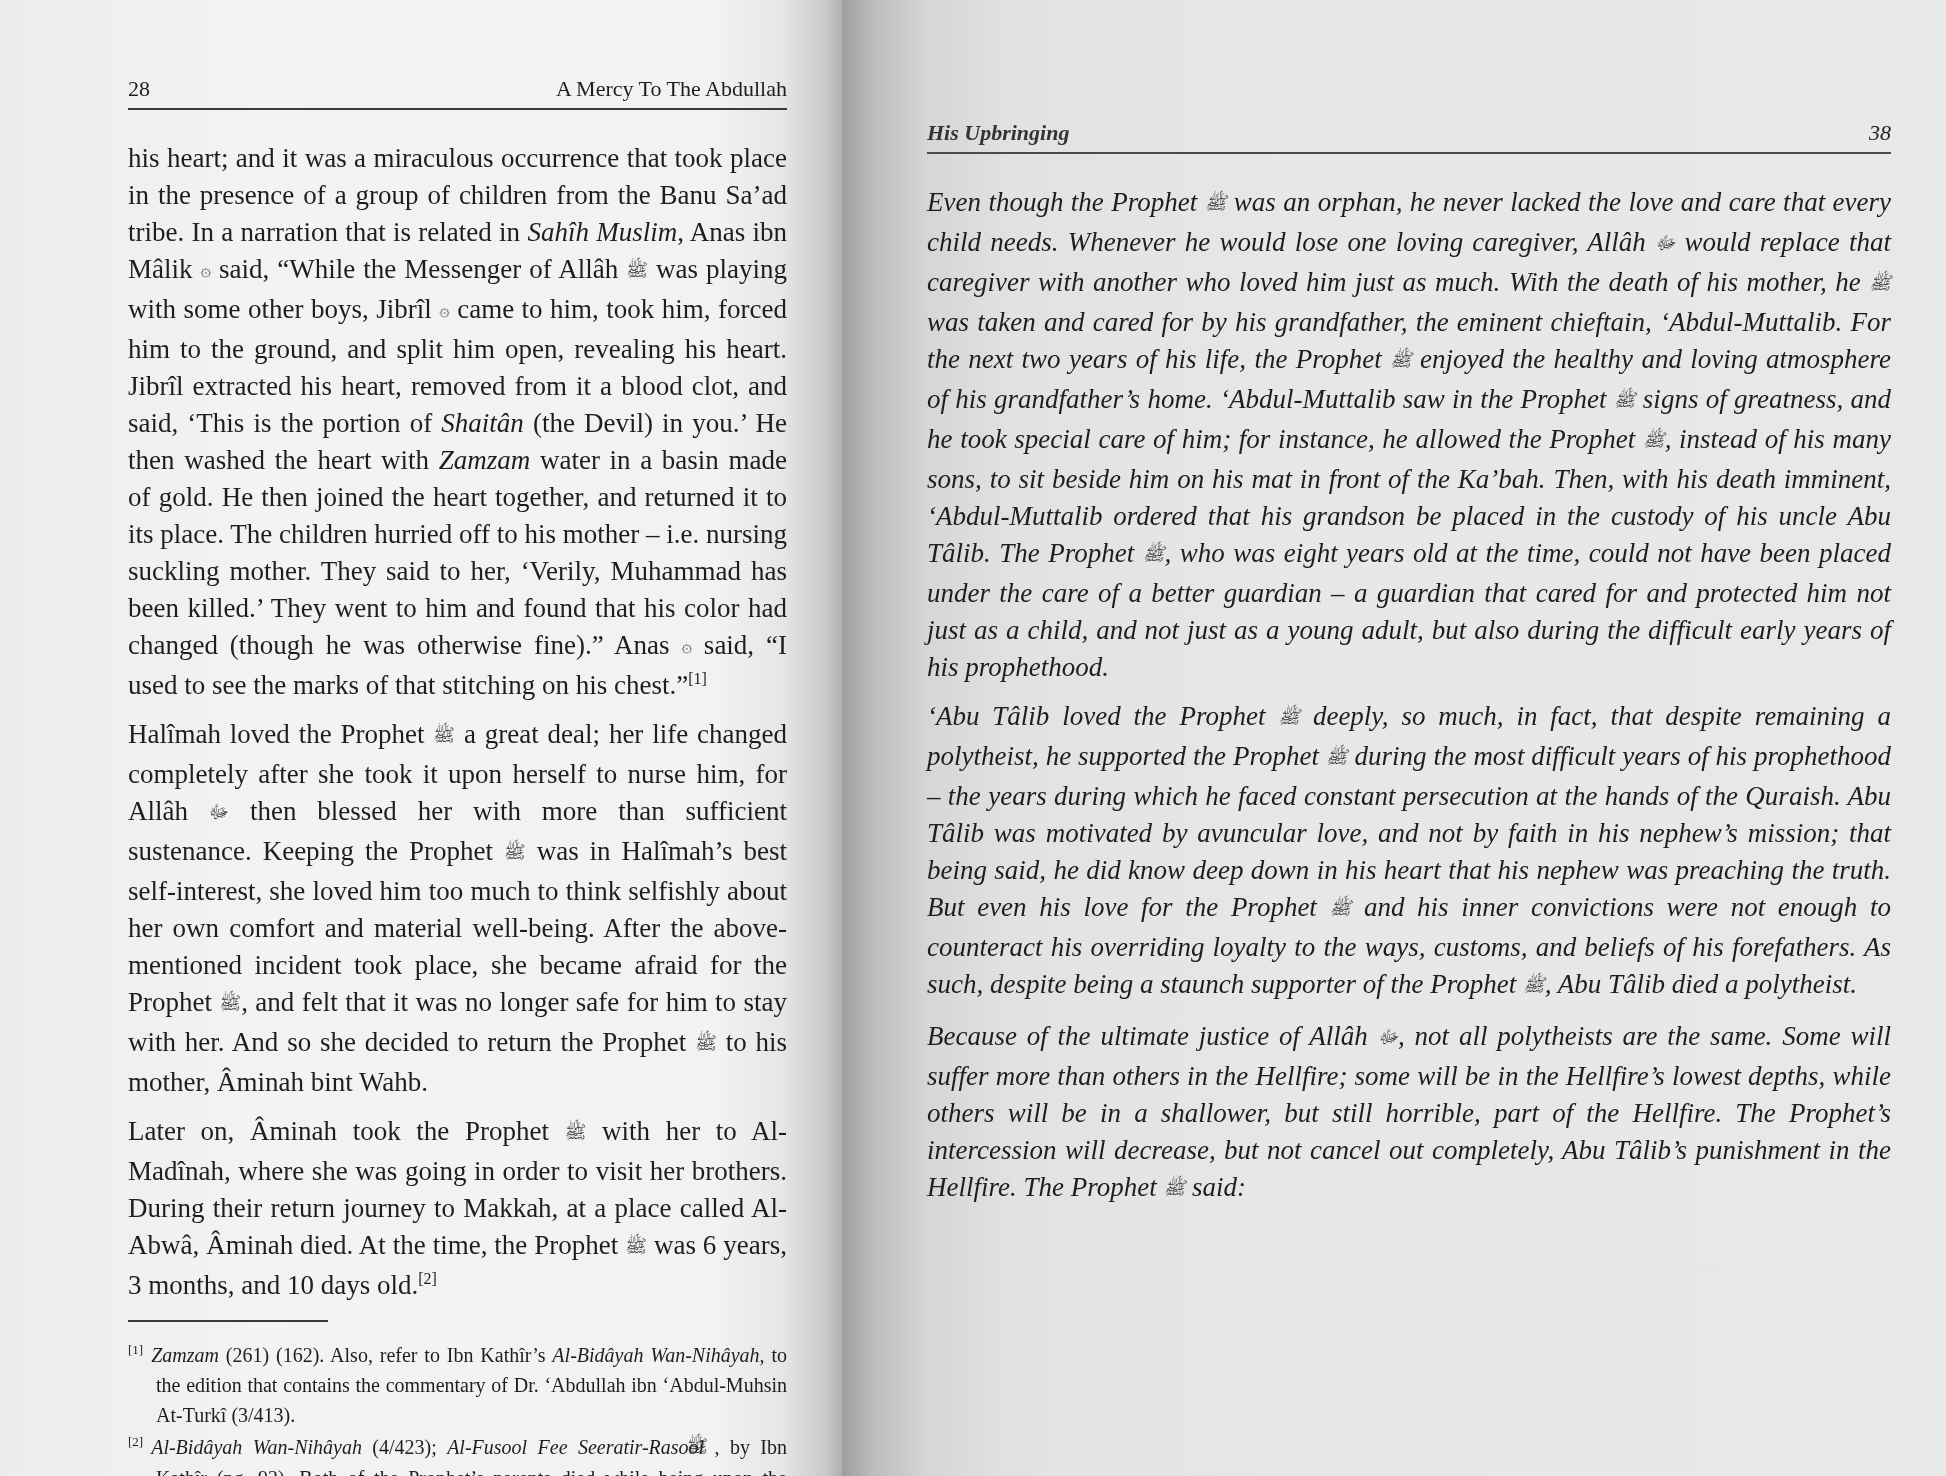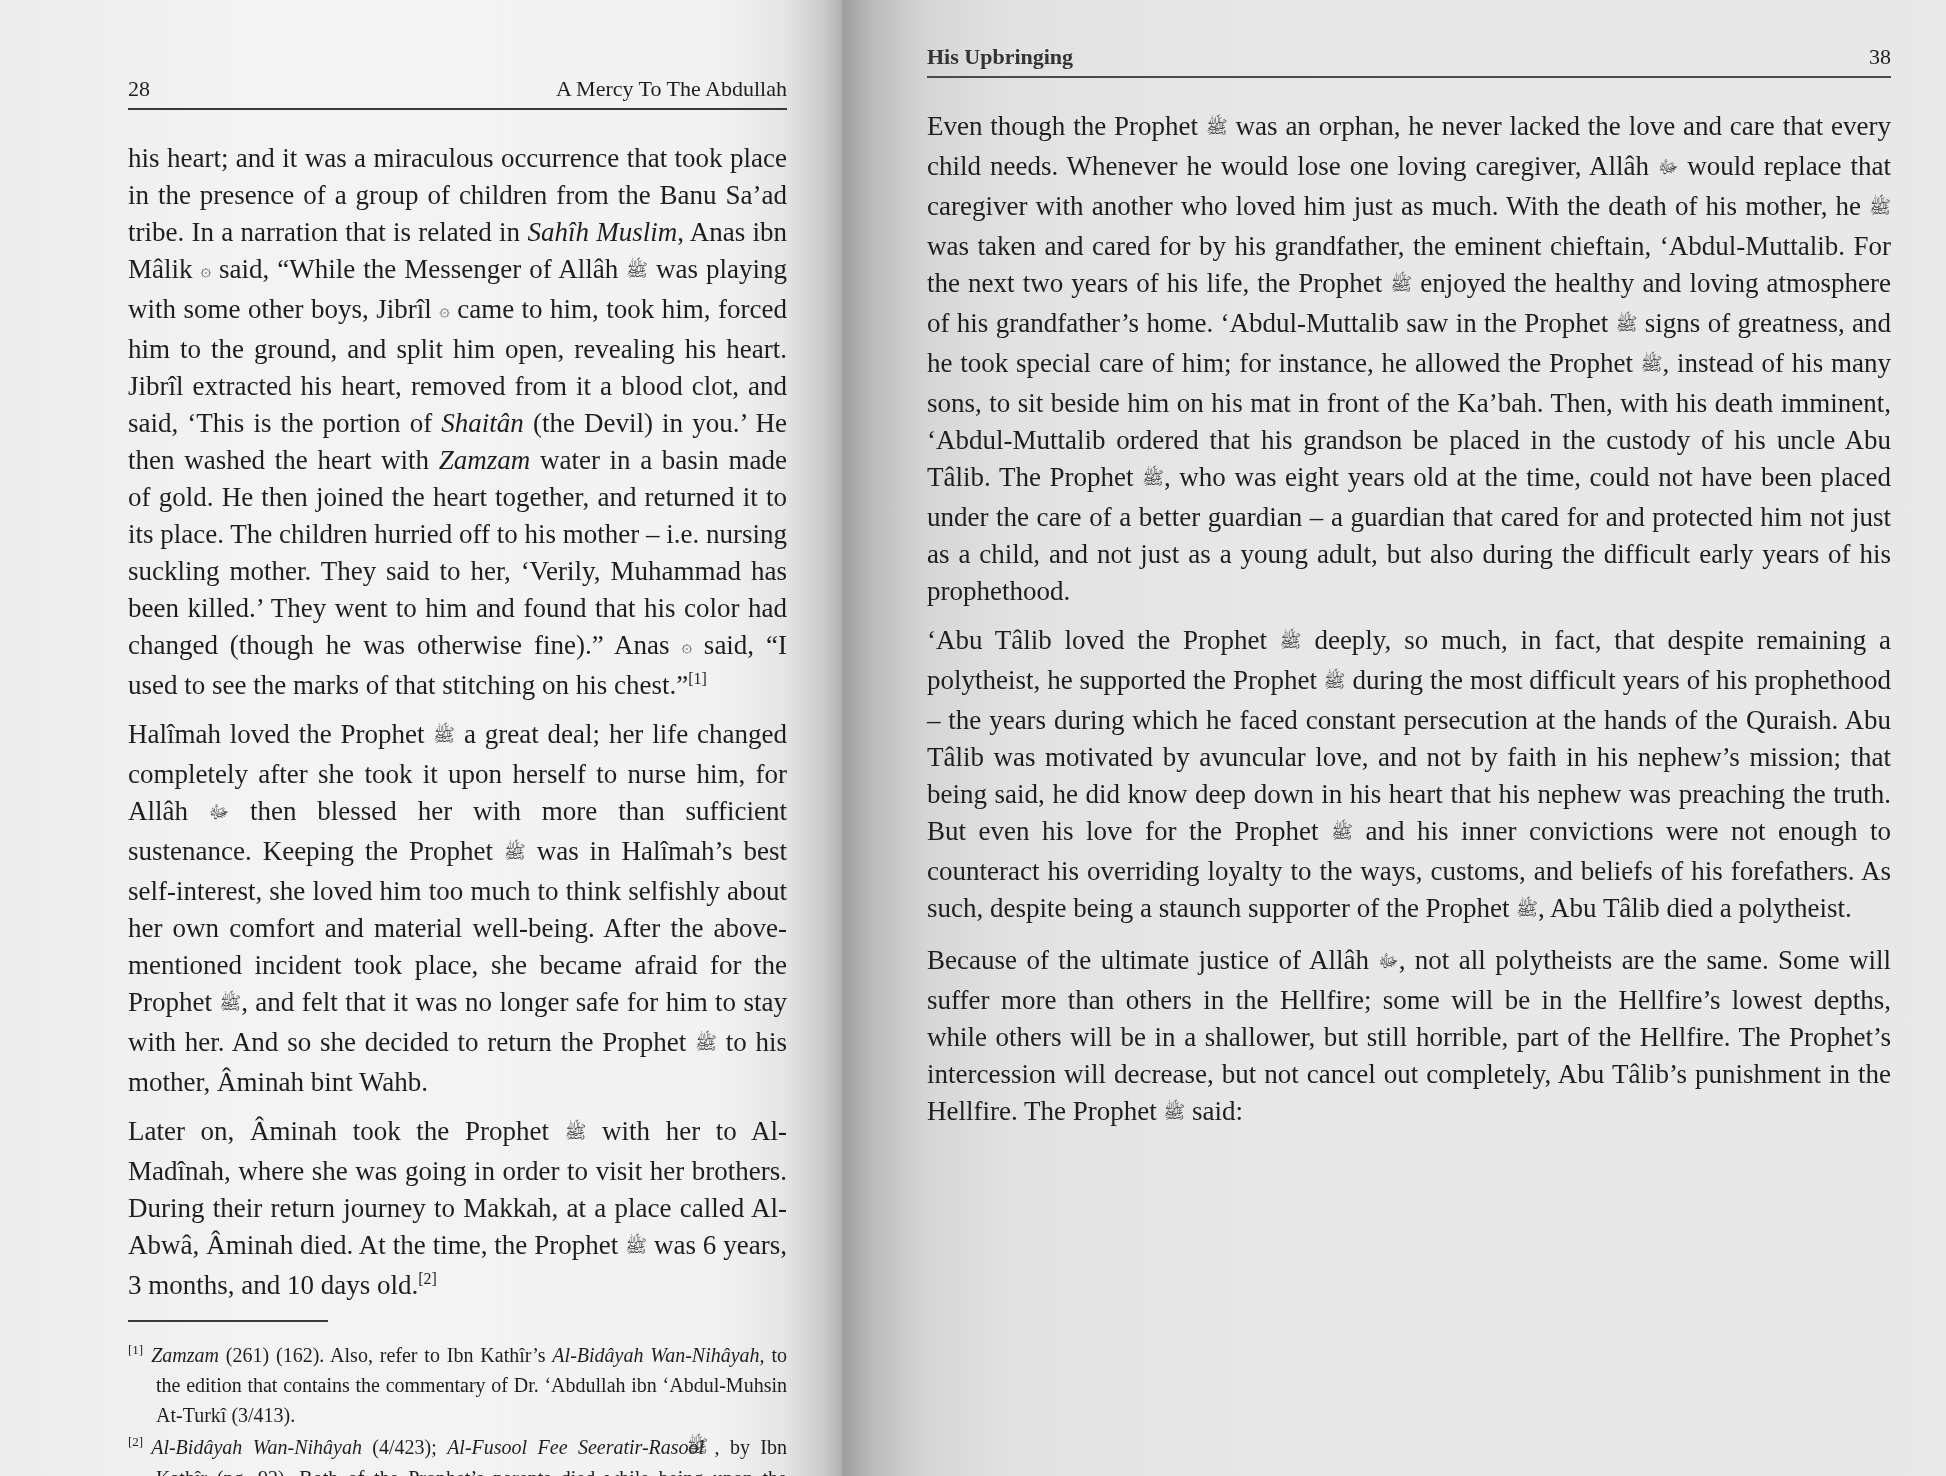--- a/index.html
+++ b/index.html
@@ -13,21 +13,22 @@
   .spread { position:absolute; inset:0; display:flex; }
   .page { position:relative; height:1476px; box-sizing:border-box; }
   .page-left {
     width:842px;
     background:linear-gradient(to right, #ececec 0%, #f3f3f3 30%, #f2f2f2 85%, #e6e6e6 93%, #c9c9c9 98%, #b0b0b0 100%);
     padding:76px 55px 0 128px;
   }
   .page-right {
     width:1087px;
     background:linear-gradient(to right, #9d9d9d 0%, #bdbdbd 3%, #d6d6d6 8%, #e2e2e2 16%, #e7e7e7 40%, #e8e8e8 100%);
-    padding:44px 38px 0 85px;
+    padding:120px 38px 0 85px;
+    font-style:italic;
   }
   .running-head {
     display:flex; justify-content:space-between; align-items:flex-end;
     font-size:22px; padding-bottom:6px;
     border-bottom:2px solid #3a3a3a;
     margin-bottom:30px;
   }
   .page-right .running-head { border-bottom-color:#4a4a4a; }
   .rh-title-bold { font-weight:bold; color:#333; }
   .body-text p {

